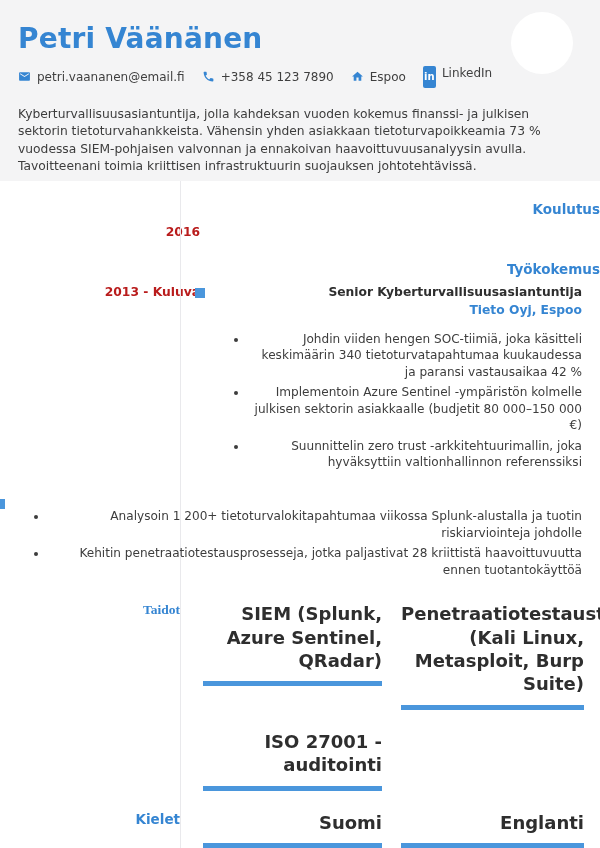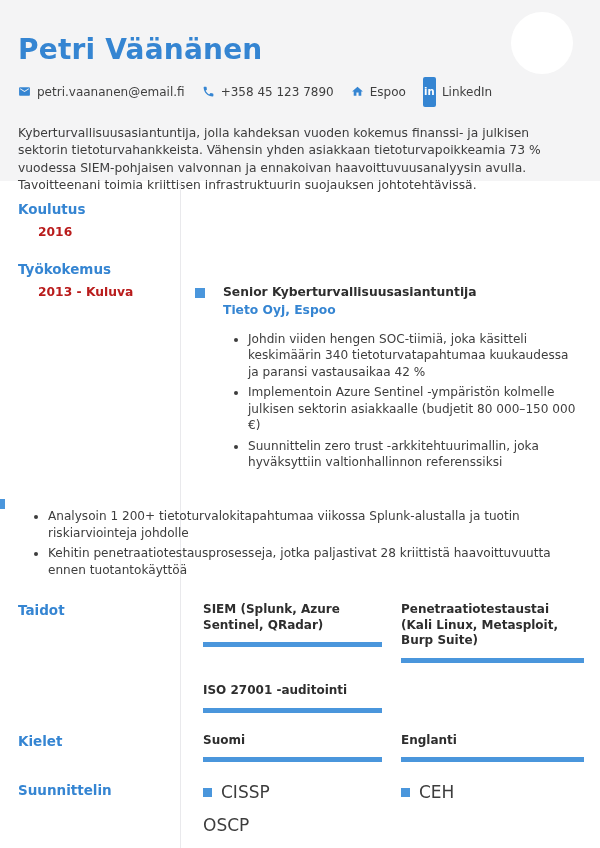--- a/index.html
+++ b/index.html
@@ -10,44 +10,44 @@
     color: #3b3b3b;
     position: relative;
     overflow: hidden;
   }
   .page { width: 600px; height: 848px; background: #ffffff; display: flex; flex-direction: column; }
 
   
   .header {
     background: #f4f4f5;
     height: 181px;
-    padding: 35px 18px 0 18px;
+    padding: 24px 18px 0 18px;
     position: relative;
     flex-shrink: 0;
   }
   .name {
     font-size: 28px;
     font-weight: bold;
     color: #3585d2;
     letter-spacing: 0.2px;
     line-height: 1.1;
     margin-bottom: 11px;
   }
   .photo {
     position: absolute;
     top: 12px; right: 27px;
     width: 62px; height: 62px;
     border-radius: 50%;
     background: #ffffff;
   }
   .contact-row { display: flex; align-items: center; gap: 17px; }
-  .contact-item { display: flex; align-items: center; gap: 6px; font-size: 12px; color: #3f3f3f; }
+  .contact-item { display: flex; gap: 6px; font-size: 12px; color: #3f3f3f; }
   .contact-item svg { display: block; }
   .li-badge {
-    width: 13px; height: 30px;
+    width: 13px; height: 22px;
     background: #3585d2;
     border-radius: 2px;
     color: #ffffff;
     font-size: 10px;
     font-weight: bold;
     display: flex; align-items: center; justify-content: center;
     line-height: 1;
   }
   .summary {
     margin-top: 18px;
@@ -58,21 +58,21 @@
   }
 
   
   .content { position: relative; flex: 1; padding-top: 20px; }
   .column-divider {
     position: absolute;
     left: 180px; top: 0; bottom: 0;
     width: 1px;
     background: #e9e9ec;
   }
-  .section { margin-bottom: 20px; }
+  .section { margin-bottom: 20px; text-align: right; }
   .section-heading {
     color: #3585d2;
     font-size: 13.5px;
     font-weight: bold;
     padding-left: 18px;
     margin-bottom: 8px;
   }
   .row { display: flex; align-items: flex-start; }
   .label-col { width: 180px; flex-shrink: 0; padding-left: 18px; }
   .body-col { flex: 1; padding-left: 23px; padding-right: 18px; position: relative; }
@@ -88,21 +88,21 @@
   .entry-subtitle { font-size: 12.3px; font-weight: bold; color: #3585d2; line-height: 1.3; margin-top: 2px; }
   ul.bullets { margin-top: 12px; padding-left: 25px; }
   ul.bullets li { font-size: 12.1px; line-height: 1.36; color: #3d3d3d; margin-bottom: 4px; }
 
   .two-col-grid {
     display: grid;
     grid-template-columns: 179px 183px;
     column-gap: 19px;
     row-gap: 20px;
   }
-  .skill-name { font-size: 12px; font-weight: bold; color: #2e2e2e; line-height: 1.3; }
+  .skill-name { font-size: 18px; font-weight: bold; color: #2e2e2e; line-height: 1.3; }
   .skill-bar { height: 5px; background: #4a96dc; margin-top: 9px; }
   .cert-grid {
     display: grid;
     grid-template-columns: 179px 183px;
     column-gap: 19px;
     row-gap: 13px;
   }
   .cert-item { display: flex; align-items: center; gap: 9px; font-size: 17px; color: #3d3d3d; }
   .cert-square { width: 9px; height: 9px; background: #4a96dc; flex-shrink: 0; }
 </style>
@@ -182,21 +182,21 @@
           <ul class="bullets">
             <li>Analysoin 1 200+ tietoturvalokitapahtumaa viikossa Splunk-alustalla ja tuotin riskiarviointeja johdolle</li>
             <li>Kehitin penetraatiotestausprosesseja, jotka paljastivat 28 kriittistä haavoittuvuutta ennen tuotantokäyttöä</li>
           </ul>
         </div>
       </div>
     </div>
 
     <div class="section row">
       <div class="label-col">
-        <div class="section-heading" style="padding-left:0;">Taidot</div>
+        <div class="section-heading" style="padding-left:0;font-family:Liberation Serif, serif;">Taidot</div>
       </div>
       <div class="body-col">
         <div class="two-col-grid">
           <div>
             <div class="skill-name">SIEM (Splunk, Azure Sentinel, QRadar)</div>
             <div class="skill-bar"></div>
           </div>
           <div>
             <div class="skill-name">Penetraatiotestaustai (Kali Linux, Metasploit, Burp Suite)</div>
             <div class="skill-bar"></div>

